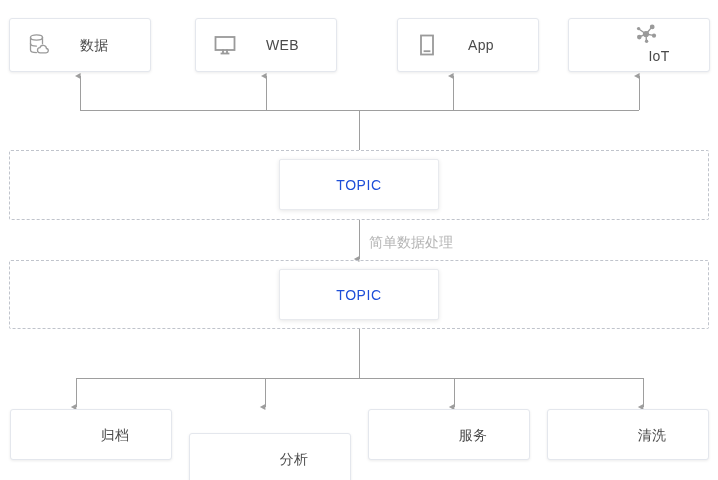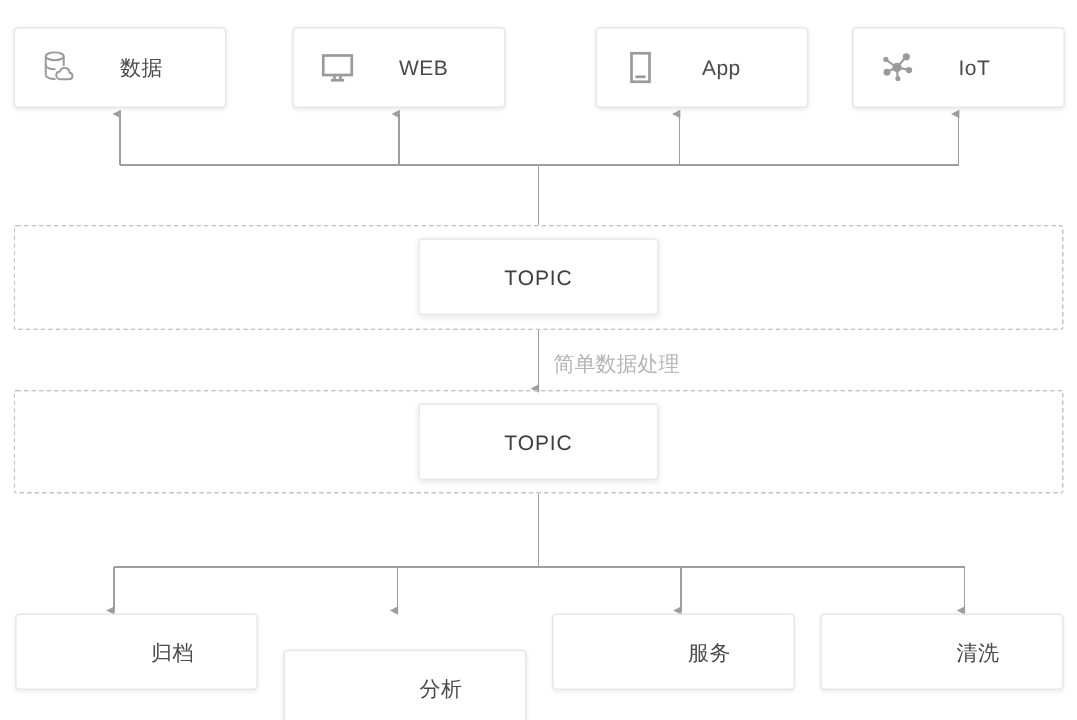--- a/index.html
+++ b/index.html
@@ -73,21 +73,21 @@
     background: #ffffff;
     border: 1px solid #e8eaee;
     border-radius: 2px;
     box-shadow: 0 1px 4px rgba(0,0,0,0.10);
     display: flex;
     align-items: center;
     justify-content: center;
   }
   .topic-label {
     font-size: 14px;
-    color: #404040;
+    color: #1d4ed8;
     letter-spacing: 0.6px;
     line-height: 1;
   }
 
   
   .stage-region {
     position: absolute;
     box-sizing: border-box;
     border: 1px dashed #c0c4cc;
     border-radius: 2px;
@@ -171,21 +171,21 @@
   <div class="node-box with-icon" style="left:397px; top:18px; width:142px; height:54px;">
     <span class="node-icon">
       <svg width="26" height="26" viewBox="0 0 26 26" fill="none" stroke="currentColor" stroke-width="1.8" stroke-linecap="square">
         <rect x="7" y="3.5" width="12" height="19"></rect>
         <path d="M10.5,19.2 L15.5,19.2"></path>
       </svg>
     </span>
     <span class="node-label">App</span>
   </div>
 
-  <div class="node-box with-icon" style="left:568px; top:18px; width:142px; height:54px;">
+  <div class="node-box with-icon" style="left:568px; top:18px; width:142px; height:54px;flex-direction:column;">
     <span class="node-icon">
       <svg width="26" height="26" viewBox="0 0 26 26" fill="none">
         <g stroke="#9a9a9a" stroke-width="1.4" stroke-linecap="round">
           <path d="M13,13 L6.2,8.2"></path>
           <path d="M13,13 L18.4,6.6"></path>
           <path d="M13,13 L20.2,14.4"></path>
           <path d="M13,13 L7.0,15.6"></path>
           <path d="M13,13 L13.4,19.6"></path>
         </g>
         <g fill="#9a9a9a">

